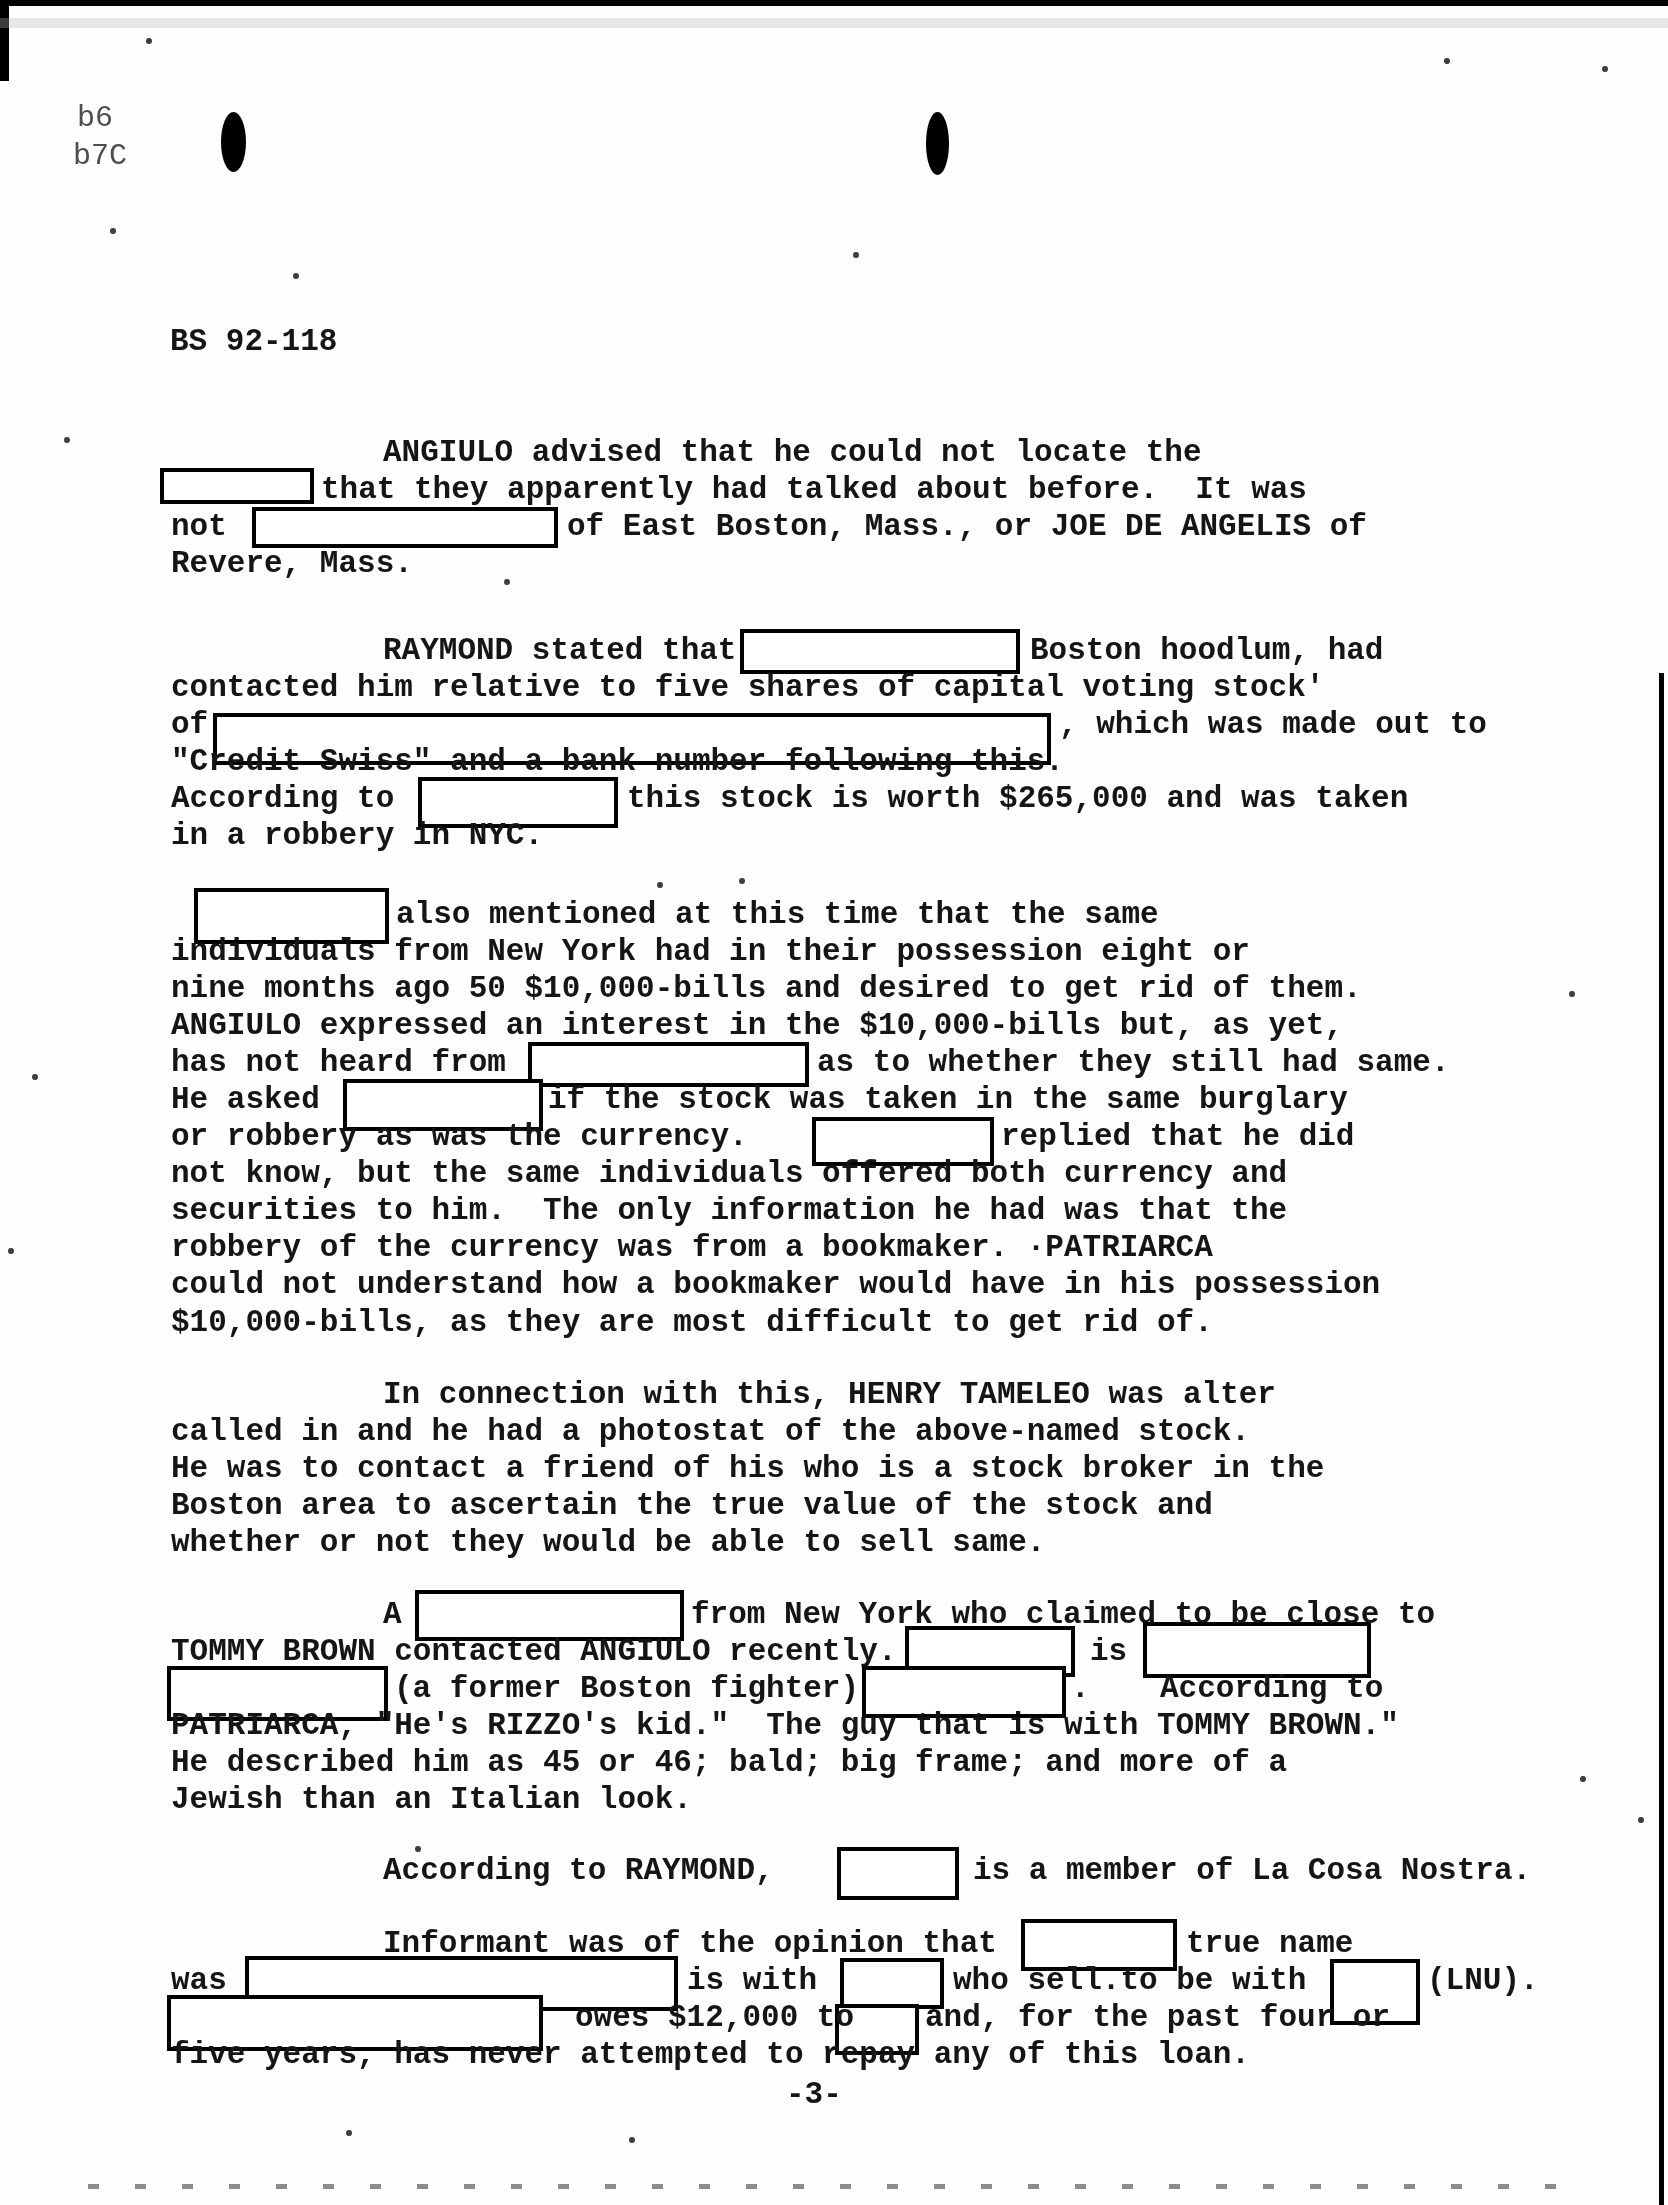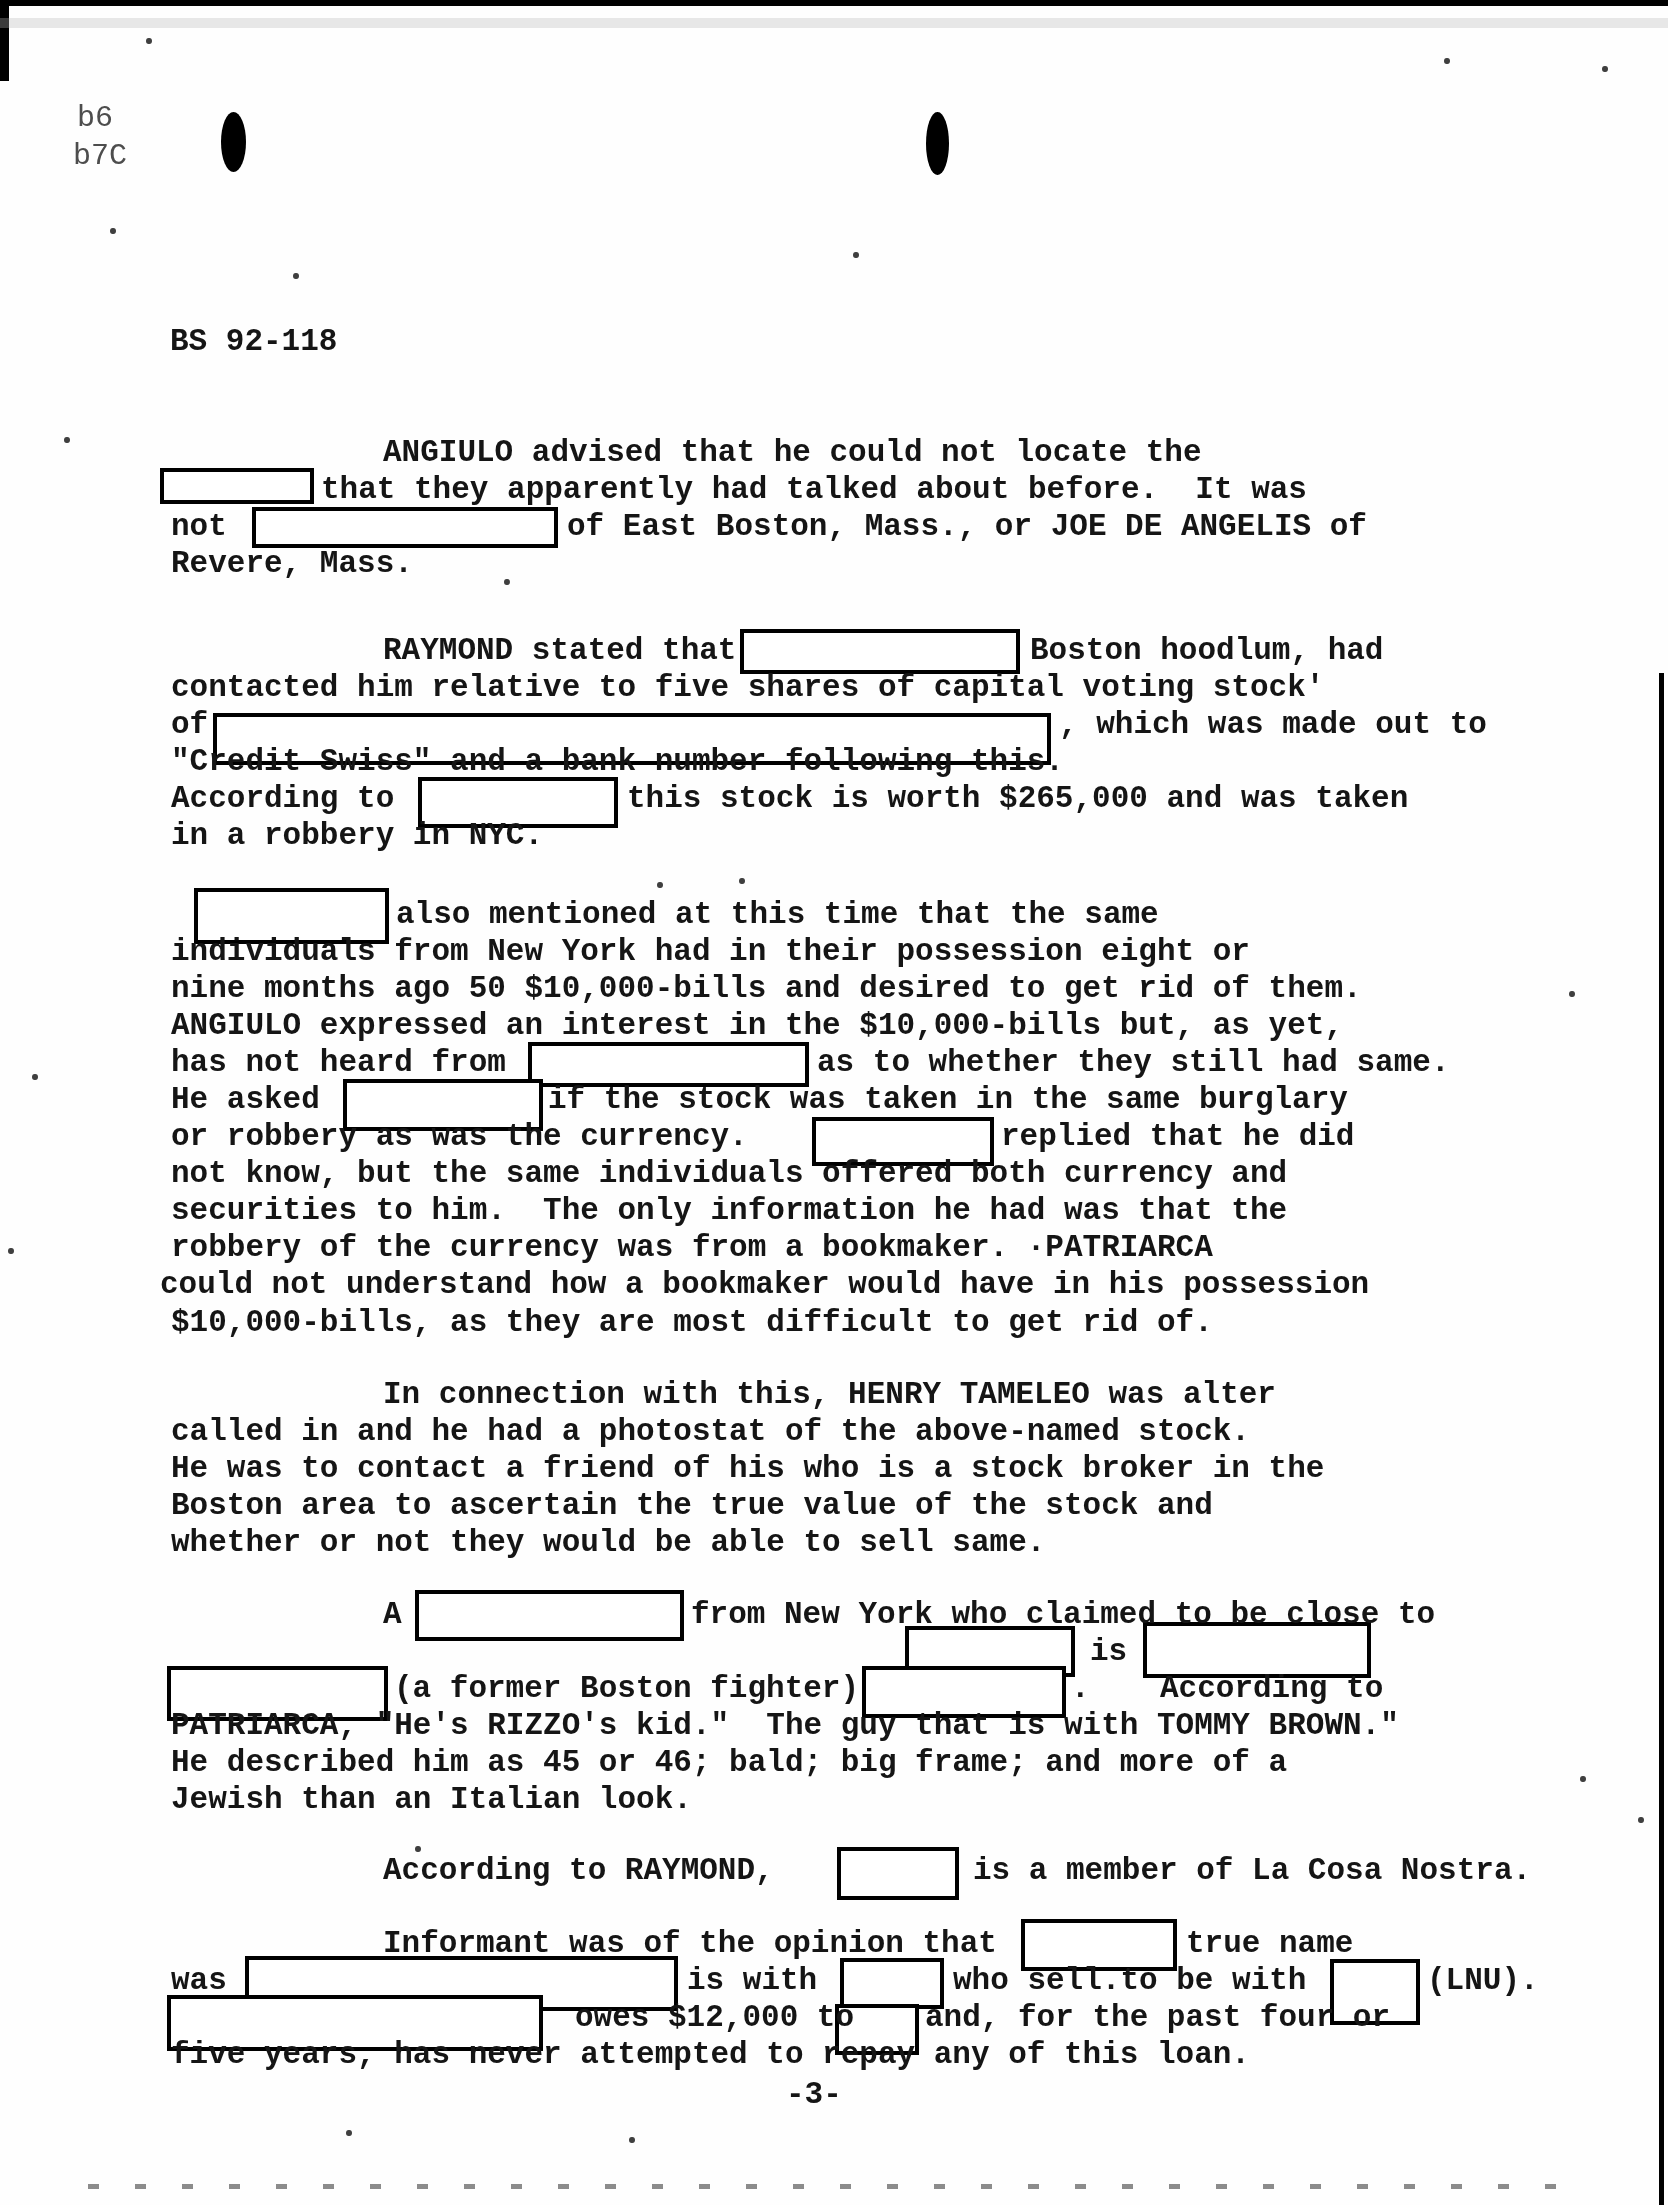--- a/index.html
+++ b/index.html
@@ -126,31 +126,32 @@
   <div class="ln" style="left:171px;top:1008px">ANGIULO expressed an interest in the $10,000-bills but, as yet,</div>
   <div class="ln" style="left:171px;top:1045px">has not heard from</div>
   <div class="ln" style="left:817px;top:1045px">as to whether they still had same.</div>
   <div class="ln" style="left:171px;top:1082px">He asked</div>
   <div class="ln" style="left:548px;top:1082px">if the stock was taken in the same burglary</div>
   <div class="ln" style="left:171px;top:1119px">or robbery as was the currency.</div>
   <div class="ln" style="left:1001px;top:1119px">replied that he did</div>
   <div class="ln" style="left:171px;top:1156px">not know, but the same individuals offered both currency and</div>
   <div class="ln" style="left:171px;top:1193px">securities to him.  The only information he had was that the</div>
   <div class="ln" style="left:171px;top:1230px">robbery of the currency was from a bookmaker. ·PATRIARCA</div>
-  <div class="ln" style="left:160px;top:1267px">could not understand how a bookmaker would have in his possession</div>
+  <div class="ln" style="left:171px;top:1267px">could not understand how a bookmaker would have in his possession</div>
   <div class="ln" style="left:171px;top:1305px">$10,000-bills, as they are most difficult to get rid of.</div>
 
   <div class="ln" style="left:383px;top:1377px">In connection with this, HENRY TAMELEO was alter</div>
   <div class="ln" style="left:171px;top:1451px">He was to contact a friend of his who is a stock broker in the</div>
   <div class="ln" style="left:171px;top:1414px">called in and he had a photostat of the above-named stock.</div>
   <div class="ln" style="left:171px;top:1488px">Boston area to ascertain the true value of the stock and</div>
   <div class="ln" style="left:171px;top:1525px">whether or not they would be able to sell same.</div>
 
   <div class="ln" style="left:383px;top:1597px">A</div>
   <div class="ln" style="left:691px;top:1597px">from New York who claimed to be close to</div>
+  <div class="ln" style="left:171px;top:1634px">TOMMY BROWN contacted ANGIULO recently.</div>
   <div class="ln" style="left:1090px;top:1634px">is</div>
   <div class="ln" style="left:394px;top:1671px">(a former Boston fighter)</div>
   <div class="ln" style="left:1071px;top:1671px">.</div>
   <div class="ln" style="left:1160px;top:1671px">According to</div>
   <div class="ln" style="left:171px;top:1708px">PATRIARCA, "He's RIZZO's kid."  The guy that is with TOMMY BROWN."</div>
   <div class="ln" style="left:171px;top:1745px">He described him as 45 or 46; bald; big frame; and more of a</div>
   <div class="ln" style="left:171px;top:1782px">Jewish than an Italian look.</div>
 
   <div class="ln" style="left:383px;top:1853px">According to RAYMOND,</div>
   <div class="ln" style="left:973px;top:1853px">is a member of La Cosa Nostra.</div>

